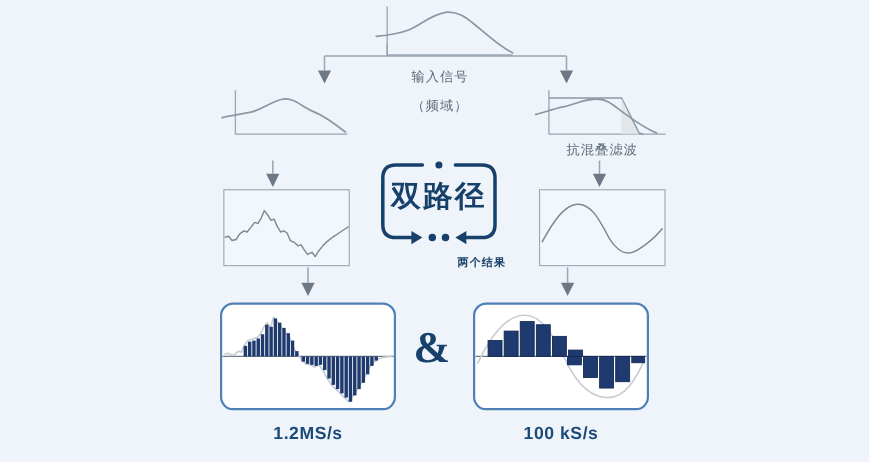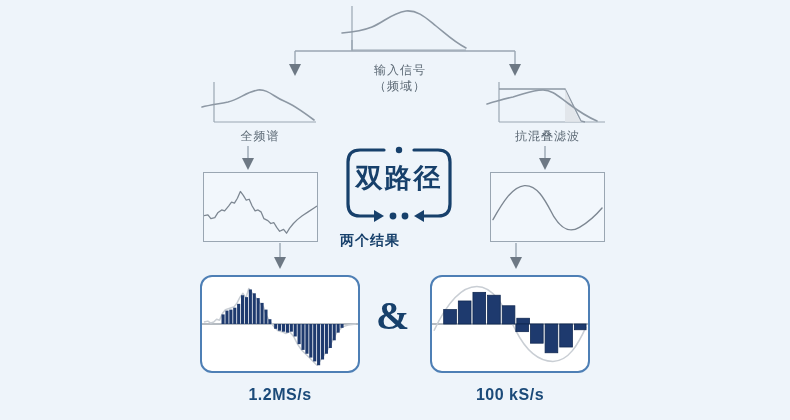--- a/index.html
+++ b/index.html
@@ -54,21 +54,21 @@
     font-weight:bold;
     color:#17406b;
     font-family:"Liberation Serif","DejaVu Serif",serif;
   }
   #in-main{
     position:absolute;left:300px;top:97px;width:200px;
     text-align:center;color:#17406b;font-size:17px;font-weight:bold;letter-spacing:1px;
   }
   #two-res{
     position:absolute;left:340px;top:232px;width:120px;
-    text-align:left;color:#17406b;font-size:14px;font-weight:bold;letter-spacing:1px;
+    text-align:right;color:#17406b;font-size:10px;font-weight:bold;letter-spacing:1px;
   }
   .rate{
     position:absolute;color:#1b4a79;font-size:16px;font-weight:bold;letter-spacing:0.5px;text-align:center;
   }
 </style>
 </head>
 <body>
 
 <div id="stage">
 
@@ -100,30 +100,29 @@
   </svg>
 
   <div style="position:absolute;left:340px;top:2px;width:130px;height:60px;">
     <svg class="svgfull" viewBox="0 0 130 60" preserveAspectRatio="none">
       <path d="M12,4 L12,48" stroke="#9aa6b2" stroke-width="1.2" fill="none"></path>
       <path d="M12,48 L126,48" stroke="#9aa6b2" stroke-width="1.2" fill="none"></path>
       <path d="M2,31 C14,30 22,29 32,25 C44,20 52,11 66,9 C78,8 86,16 96,24 C106,32 114,40 126,46" stroke="#8d98a4" stroke-width="1.6" fill="none" stroke-linecap="round"></path>
     </svg>
   </div>
   <div class="lbl" style="left:300px;top:62px;width:200px;">输入信号</div>
-  <div class="lbl" style="left:300px;top:78px;width:200px;">（频域）</div>
+  <div class="lbl" style="left:300px;top:88px;width:200px;">（频域）</div>
 
   <div style="position:absolute;left:200px;top:78px;width:120px;height:52px;">
     <svg class="svgfull" viewBox="0 0 120 52" preserveAspectRatio="none">
       <path d="M14,4 L14,44" stroke="#9aa6b2" stroke-width="1.2" fill="none"></path>
       <path d="M14,44 L116,44" stroke="#9aa6b2" stroke-width="1.2" fill="none"></path>
       <path d="M2,29 C10,27 18,26 28,24 C40,21 46,14 58,12 C68,11 74,19 84,23 C94,27 102,33 114,42" stroke="#8d98a4" stroke-width="1.6" fill="none" stroke-linecap="round"></path>
     </svg>
   </div>
-  <div class="lbl" style="left:200px;top:128px;width:120px;">全频谱</div>
 
   <div style="position:absolute;left:485px;top:78px;width:125px;height:52px;">
     <svg class="svgfull" viewBox="0 0 125 52" preserveAspectRatio="none">
       <path d="M14,4 L14,44" stroke="#9aa6b2" stroke-width="1.2" fill="none"></path>
       <path d="M14,44 L120,44" stroke="#9aa6b2" stroke-width="1.2" fill="none"></path>
       <path d="M14,11 L80,11 L96,43 L100,44" stroke="#8d98a4" stroke-width="1.4" fill="none"></path>
       <path d="M80,11 L92,38 L96,44 L80,44 Z" fill="#dfe3e7" opacity="0.85"></path>
       <path d="M2,26 C10,24 18,21 28,19 C40,16 46,12 58,12 C68,12 74,19 84,26 C92,32 100,38 112,43" stroke="#8d98a4" stroke-width="1.6" fill="none" stroke-linecap="round"></path>
     </svg>
   </div>

